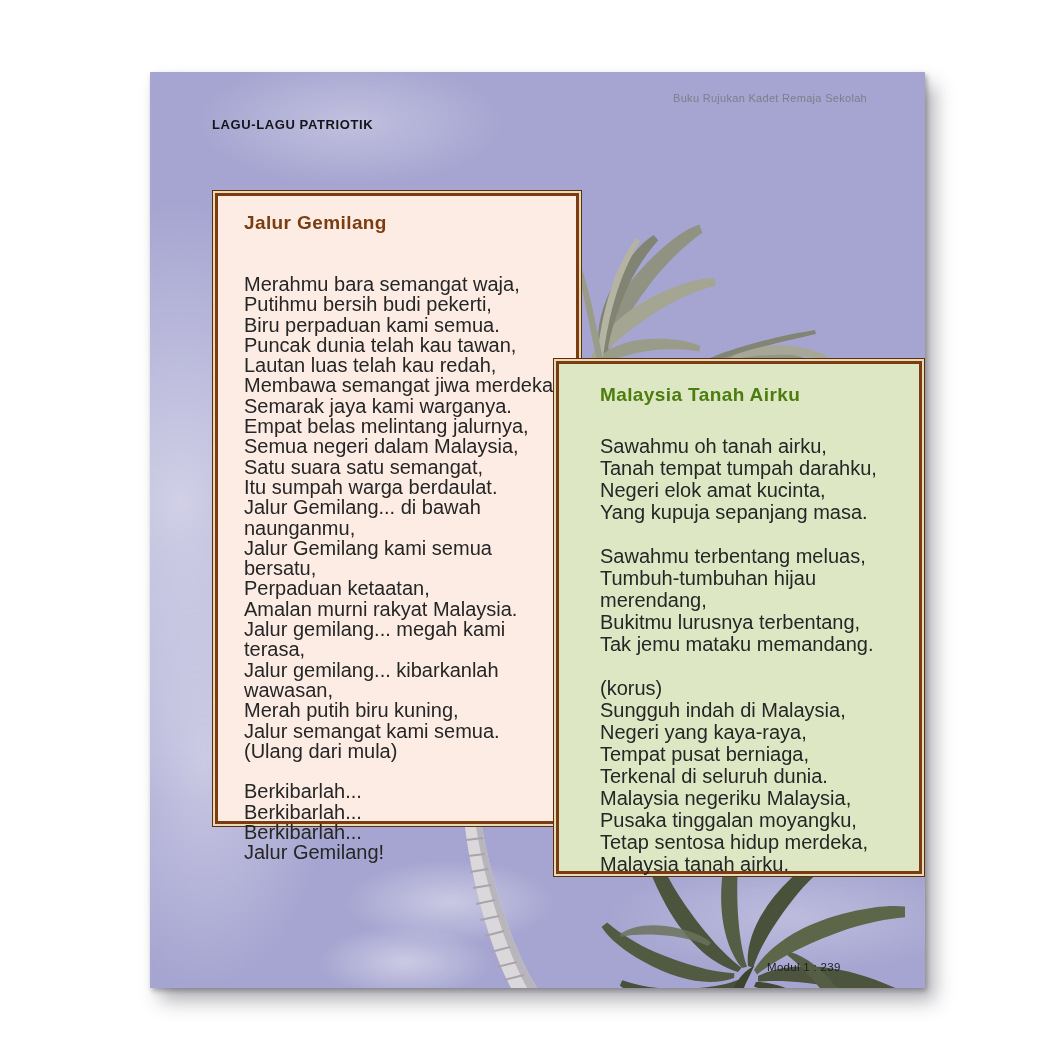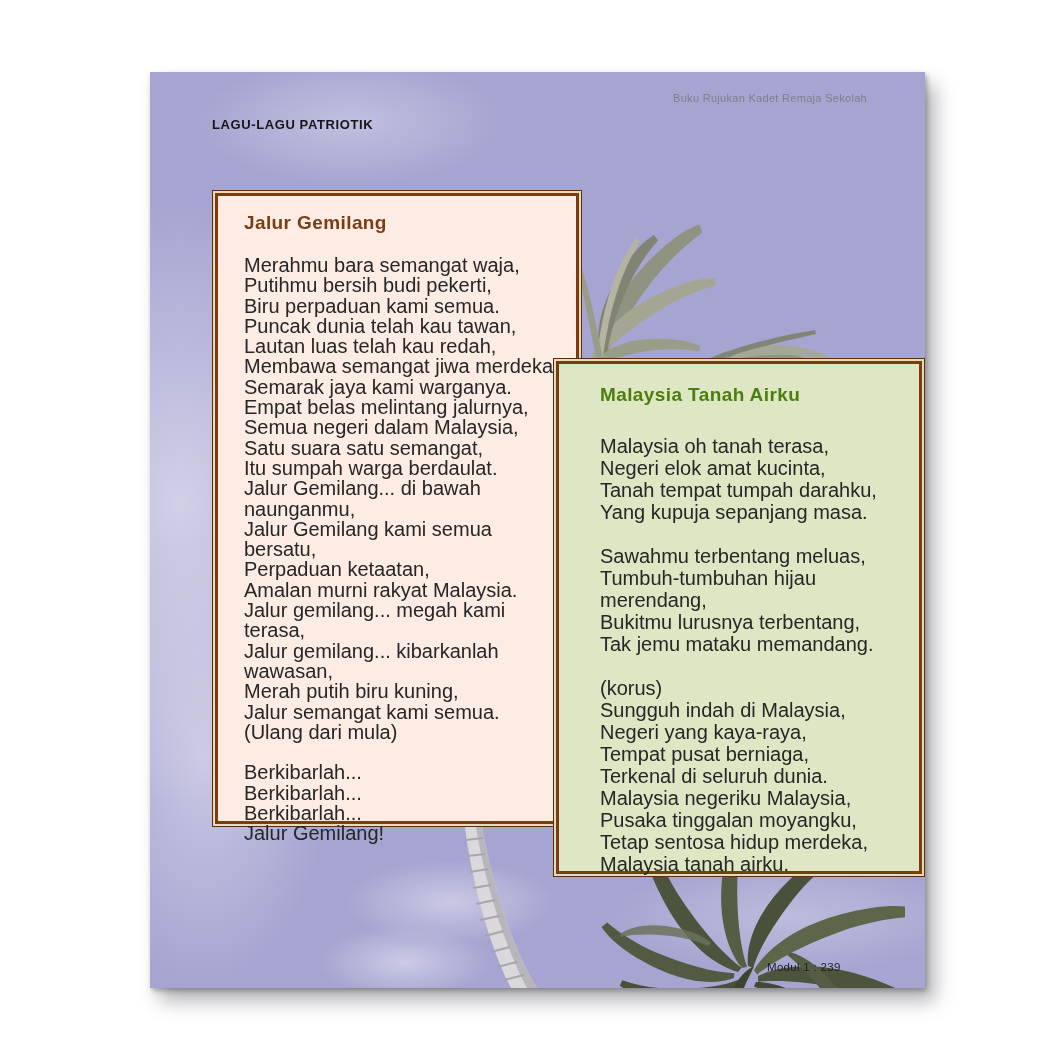--- a/index.html
+++ b/index.html
@@ -34,21 +34,21 @@
     position:absolute;border:1px solid #5e2d0b;background:#e6dcba;padding:2px;box-sizing:border-box;
   }
   .songbox-inner{
     width:100%;height:100%;border:3px solid #7a3c10;box-sizing:border-box;
   }
   .box-pink{left:62px;top:118px;width:370px;height:637px;}
   .box-pink .songbox-inner{background:#fcece4;padding:16px 12px 0 26px;}
   .box-green{left:403px;top:286px;width:372px;height:519px;}
   .box-green .songbox-inner{background:#dde7c4;padding:20px 8px 0 41px;}
   .song-title{font-size:19px;font-weight:bold;letter-spacing:.4px;}
-  .box-pink .song-title{color:#7a3c10;margin-bottom:21px;}
+  .box-pink .song-title{color:#7a3c10;margin-bottom:40px;}
   .box-green .song-title{color:#4d7c0f;margin-bottom:29px;}
   .lyrics{font-size:20px;color:#262626;}
   .box-pink .lyrics .lyric-line{line-height:20.3px;}
   .box-green .lyrics .lyric-line{line-height:22px;}
   .page-footer{
     position:absolute;left:617px;top:869px;font-size:11.5px;color:#1d1d26;letter-spacing:.3px;margin-top:20px;
   }
 </style>
 </head>
 <body>
@@ -173,23 +173,23 @@
           <div class="lyric-line">Berkibarlah...</div>
           <div class="lyric-line">Jalur Gemilang!</div>
         </div>
     </div>
   </div>
 
   <div class="songbox box-green">
     <div class="songbox-inner">
       <div class="song-title">Malaysia Tanah Airku</div>
       <div class="lyrics">
-          <div class="lyric-line">Malaysia oh tanah terasa,</div>
+          <div class="lyric-line">Sawahmu oh tanah airku,</div>
+          <div class="lyric-line">Tanah tempat tumpah darahku,</div>
           <div class="lyric-line">Negeri elok amat kucinta,</div>
-          <div class="lyric-line">Tanah tempat tumpah darahku,</div>
           <div class="lyric-line">Yang kupuja sepanjang masa.</div>
           <div class="lyric-line">&nbsp;</div>
           <div class="lyric-line">Sawahmu terbentang meluas,</div>
           <div class="lyric-line">Tumbuh-tumbuhan hijau merendang,</div>
           <div class="lyric-line">Bukitmu lurusnya terbentang,</div>
           <div class="lyric-line">Tak jemu mataku memandang.</div>
           <div class="lyric-line">&nbsp;</div>
           <div class="lyric-line">(korus)</div>
           <div class="lyric-line">Sungguh indah di Malaysia,</div>
           <div class="lyric-line">Negeri yang kaya-raya,</div>

